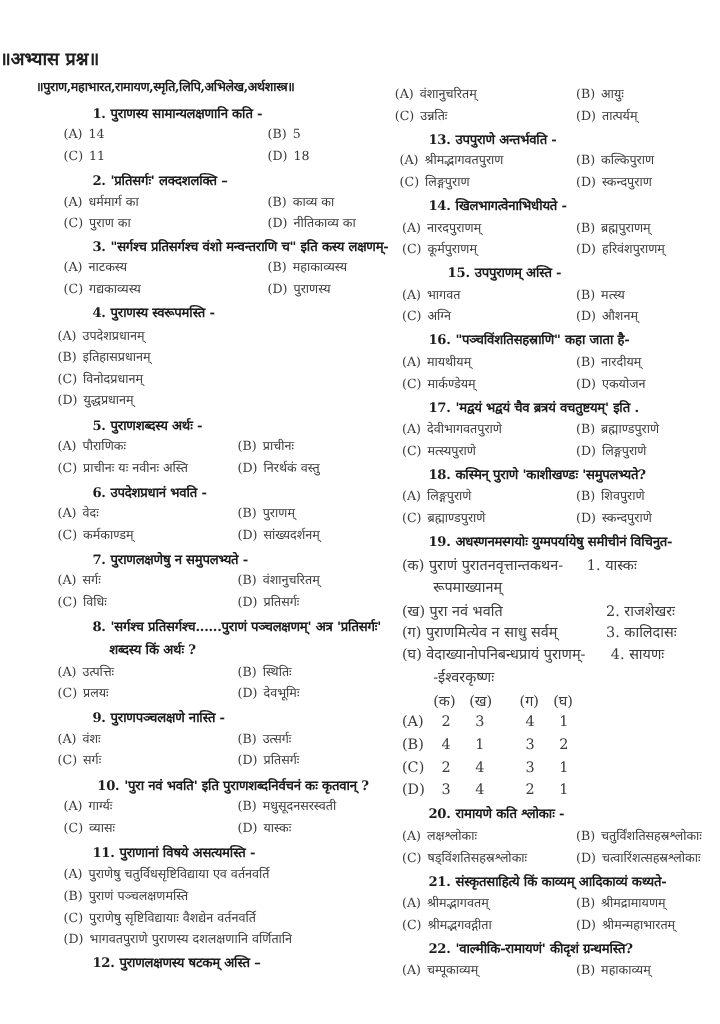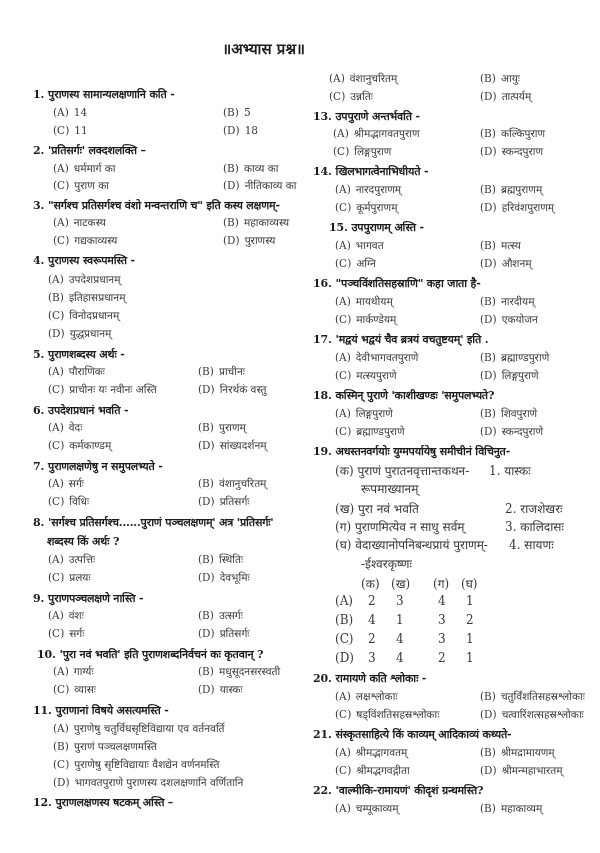--- a/index.html
+++ b/index.html
@@ -5,45 +5,46 @@
   html, body { margin: 0; padding: 0; }
   body {
     width: 600px; height: 853px; overflow: hidden;
     background: #ffffff; color: #2a2a2a;
     font-family: "DejaVu Serif", "Liberation Serif", serif;
     position: relative;
   }
   .page { position: absolute; left: 0; top: 0; width: 600px; height: 853px; }
   .title {
     position: absolute; left: 0; width: 305px; top: 38px;
-    text-align: right; font-size: 15px; font-weight: bold; color: #1e1e1e;
+    text-align: left; font-size: 15px; font-weight: bold; color: #1e1e1e;
   }
   .subtitle {
     position: absolute; left: 30px; top: 65px; width: 280px;
     font-size: 10.5px; font-weight: bold; color: #1e1e1e; white-space: nowrap; letter-spacing: -0.3px;
   }
   .col { position: absolute; top: 0; }
   .col-left { left: 33px; width: 270px; }
   .col-right { left: 313px; width: 280px; }
   .q {
     position: absolute; font-size: 11px; font-weight: bold; color: #1c1c1c;
-    white-space: nowrap; letter-spacing: -0.2px;
+    white-space: nowrap; letter-spacing: -0.2px; margin-left: 44px;
   }
   .q .num { margin-right: 4px; }
   .opt {
     position: absolute; font-size: 10.5px; color: #3a3a3a; white-space: nowrap;
   }
   .opt .lbl { margin-right: 5px; }
   .mt { position: absolute; font-size: 12px; color: #3a3a3a; white-space: nowrap; }
 </style>
 </head>
 <body>
 
 <div class="page">
   <div class="title">॥अभ्यास प्रश्न॥</div>
+  <div class="subtitle">॥पुराण,महाभारत,रामायण,स्मृति,लिपि,अभिलेख,अर्थशास्त्र॥</div>
 
   <div class="col col-left">
 
     <div class="q" style="left:0;top:86px"><span class="num">1.</span><span>पुराणस्य सामान्यलक्षणानि कति -</span></div>
     <div class="opt" style="left:20px;top:106px"><span class="lbl">(A)</span><span>14</span></div>
     <div class="opt" style="left:190px;top:106px"><span class="lbl">(B)</span><span>5</span></div>
     <div class="opt" style="left:20px;top:124px"><span class="lbl">(C)</span><span>11</span></div>
     <div class="opt" style="left:190px;top:124px"><span class="lbl">(D)</span><span>18</span></div>
 
     <div class="q" style="left:0;top:142px"><span class="num">2.</span><span>'प्रतिसर्गः' लक्दशलक्ति –</span></div>
@@ -97,21 +98,21 @@
 
     <div class="q" style="left:4px;top:646px"><span class="num">10.</span><span>'पुरा नवं भवति' इति पुराणशब्दनिर्वचनं कः कृतवान् ?</span></div>
     <div class="opt" style="left:20px;top:664px"><span class="lbl">(A)</span><span>गार्ग्यः</span></div>
     <div class="opt" style="left:165px;top:664px"><span class="lbl">(B)</span><span>मधुसूदनसरस्वती</span></div>
     <div class="opt" style="left:20px;top:682px"><span class="lbl">(C)</span><span>व्यासः</span></div>
     <div class="opt" style="left:165px;top:682px"><span class="lbl">(D)</span><span>यास्कः</span></div>
 
     <div class="q" style="left:0;top:702px"><span class="num">11.</span><span>पुराणानां विषये असत्यमस्ति -</span></div>
     <div class="opt" style="left:20px;top:721px"><span class="lbl">(A)</span><span>पुराणेषु चतुर्विधसृष्टिविद्याया एव वर्तनवर्ति</span></div>
     <div class="opt" style="left:20px;top:739px"><span class="lbl">(B)</span><span>पुराणं पञ्चलक्षणमस्ति</span></div>
-    <div class="opt" style="left:20px;top:757px"><span class="lbl">(C)</span><span>पुराणेषु सृष्टिविद्यायाः वैशद्येन वर्णनमस्ति</span></div>
+    <div class="opt" style="left:20px;top:757px"><span class="lbl">(C)</span><span>पुराणेषु सृष्टिविद्यायाः वैशद्येन वर्तनवर्ति</span></div>
     <div class="opt" style="left:20px;top:775px"><span class="lbl">(D)</span><span>भागवतपुराणे पुराणस्य दशलक्षणानि वर्णितानि</span></div>
 
     <div class="q" style="left:0;top:794px"><span class="num">12.</span><span>पुराणलक्षणस्य षटकम् अस्ति –</span></div>
   </div>
 
   <div class="col col-right">
 
     <div class="opt" style="left:16px;top:71px"><span class="lbl">(A)</span><span>वंशानुचरितम्</span></div>
     <div class="opt" style="left:167px;top:71px"><span class="lbl">(B)</span><span>आयुः</span></div>
     <div class="opt" style="left:16px;top:89px"><span class="lbl">(C)</span><span>उन्नतिः</span></div>
@@ -146,21 +147,21 @@
     <div class="opt" style="left:167px;top:350px"><span class="lbl">(B)</span><span>ब्रह्माण्डपुराणे</span></div>
     <div class="opt" style="left:22px;top:368px"><span class="lbl">(C)</span><span>मत्स्यपुराणे</span></div>
     <div class="opt" style="left:167px;top:368px"><span class="lbl">(D)</span><span>लिङ्गपुराणे</span></div>
 
     <div class="q" style="left:0;top:387px"><span class="num">18.</span><span>कस्मिन् पुराणे 'काशीखण्डः 'समुपलभ्यते?</span></div>
     <div class="opt" style="left:22px;top:406px"><span class="lbl">(A)</span><span>लिङ्गपुराणे</span></div>
     <div class="opt" style="left:167px;top:406px"><span class="lbl">(B)</span><span>शिवपुराणे</span></div>
     <div class="opt" style="left:22px;top:424px"><span class="lbl">(C)</span><span>ब्रह्माण्डपुराणे</span></div>
     <div class="opt" style="left:167px;top:424px"><span class="lbl">(D)</span><span>स्कन्दपुराणे</span></div>
 
-    <div class="q" style="left:0;top:443px"><span class="num">19.</span><span>अधस्तनवर्गयोः युग्मपर्यायेषु समीचीनं विचिनुत-</span></div>
+    <div class="q" style="left:0;top:443px"><span class="num">19.</span><span>अधस्णनमस्गयोः युग्मपर्यायेषु समीचीनं विचिनुत-</span></div>
     <div class="mt" style="left:22px;top:462px"><span class="lbl">(क)</span> <span>पुराणं पुरातनवृत्तान्तकथन-</span></div>
     <div class="mt" style="left:48px;top:480px">रूपमाख्यानम्</div>
     <div class="mt" style="left:22px;top:500px"><span>(ख)</span> <span>पुरा नवं भवति</span></div>
     <div class="mt" style="left:22px;top:518px"><span>(ग)</span> <span>पुराणमित्येव न साधु सर्वम्</span></div>
     <div class="mt" style="left:22px;top:536px"><span>(घ)</span> <span>वेदाख्यानोपनिबन्धप्रायं पुराणम्-</span></div>
     <div class="mt" style="left:48px;top:555px">-ईश्वरकृष्णः</div>
 
     <div class="mt" style="left:176px;top:462px"><span>1.</span> <span>यास्कः</span></div>
     <div class="mt" style="left:192px;top:500px"><span>2.</span> <span>राजशेखरः</span></div>
     <div class="mt" style="left:192px;top:518px"><span>3.</span> <span>कालिदासः</span></div>

